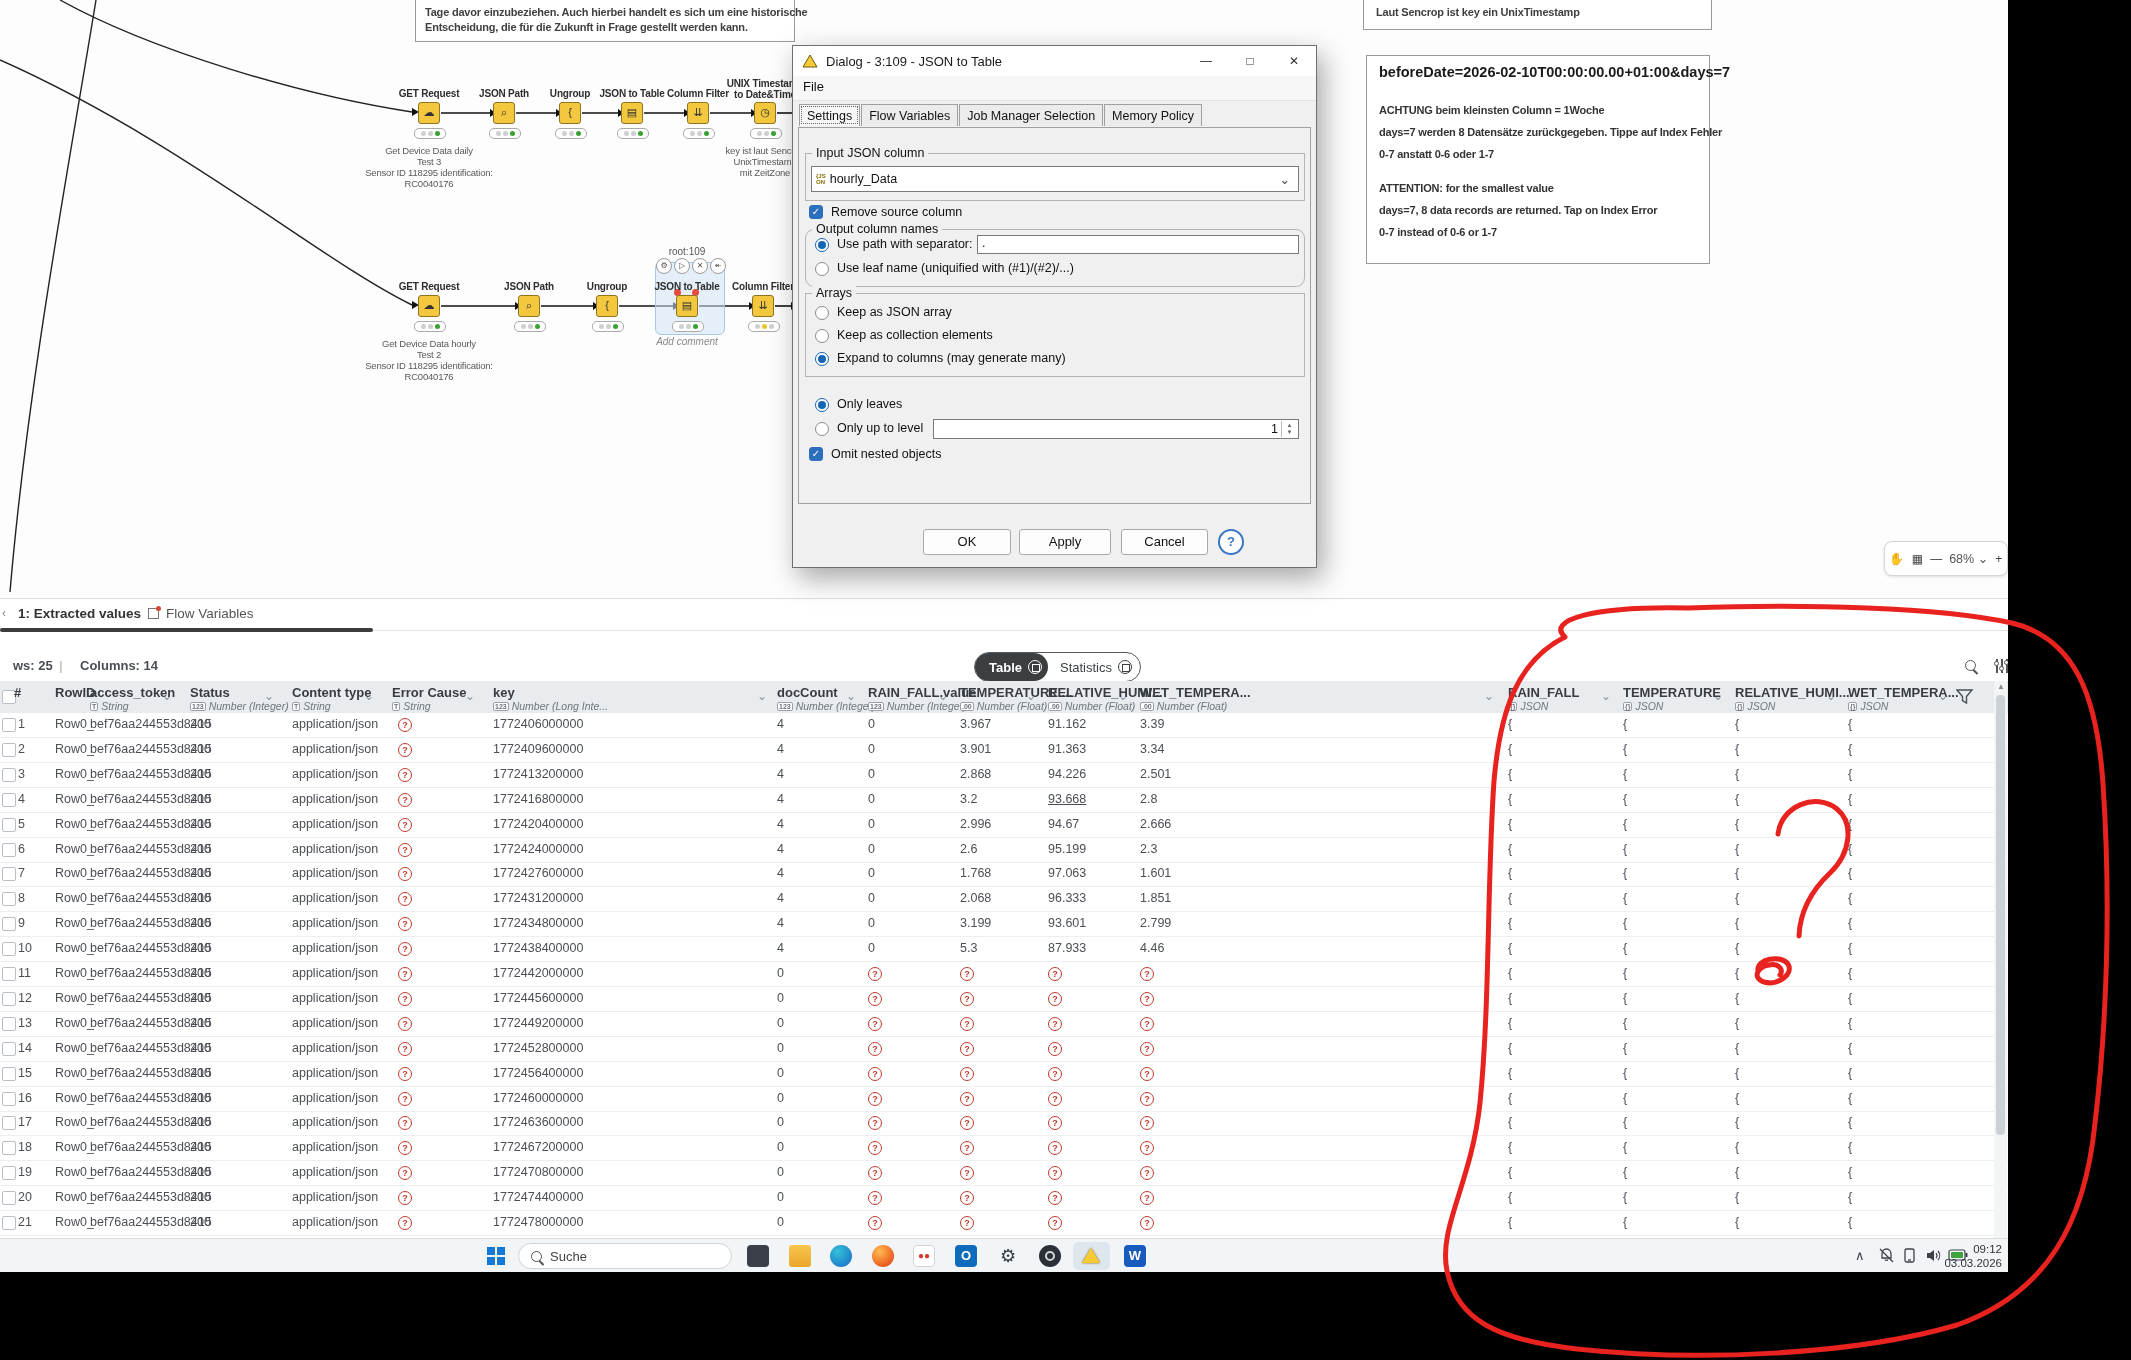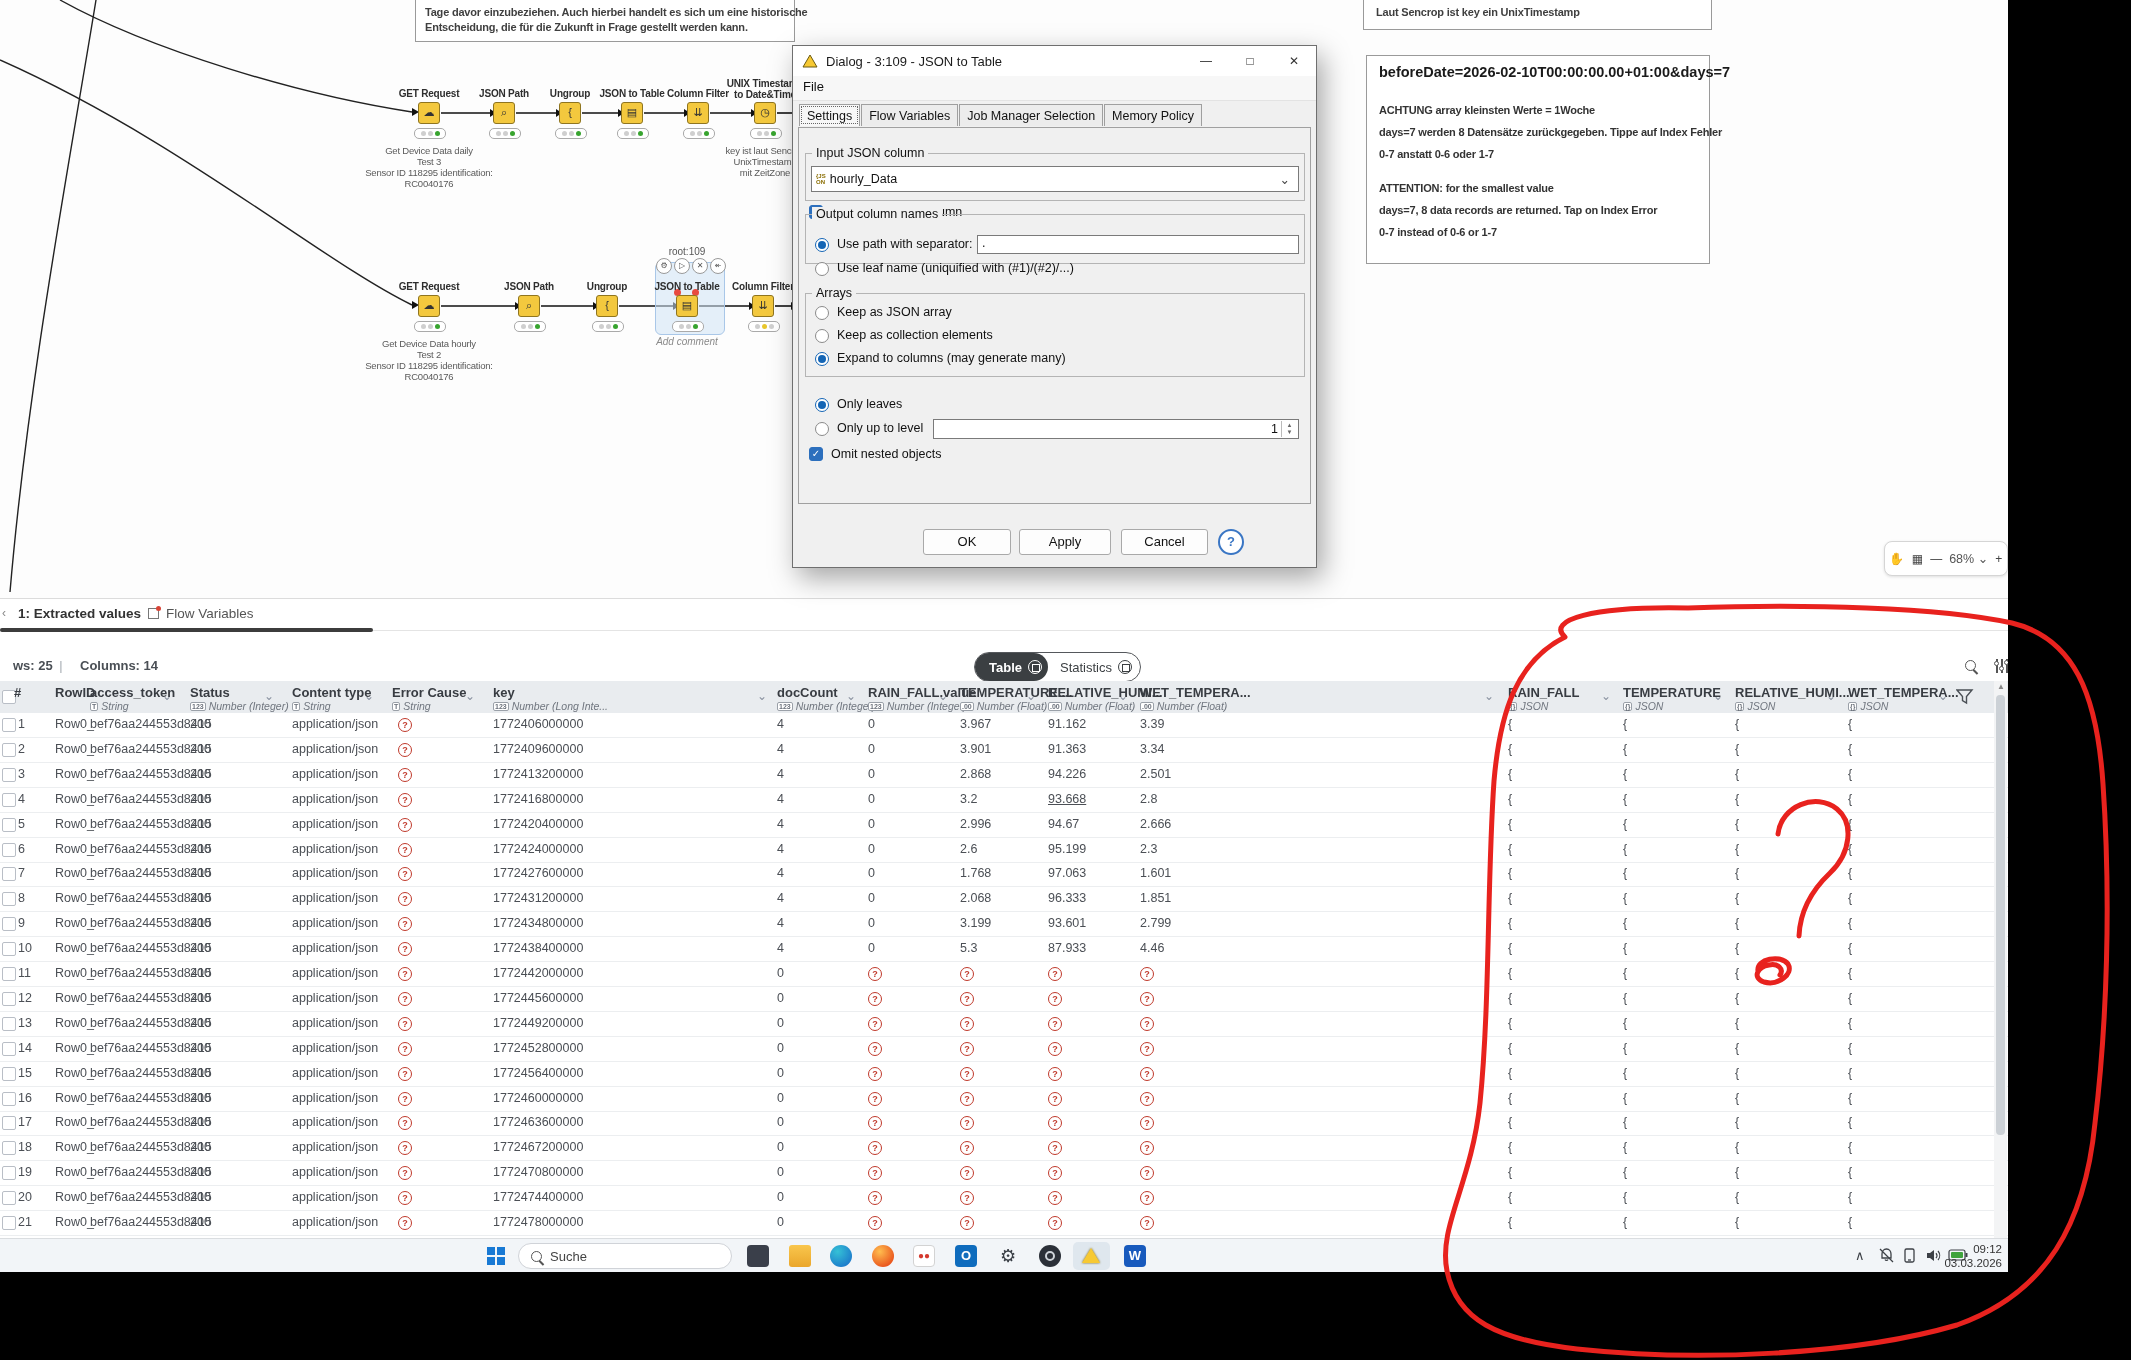--- a/index.html
+++ b/index.html
@@ -299,21 +299,21 @@
         <div class="note-line" style="top:37px;">Tage davor einzubeziehen. Auch hierbei handelt es sich um eine historische</div>
         <div class="note-line" style="top:52px;">Entscheidung, die für die Zukunft in Frage gestellt werden kann.</div>
       </div>
 
       <div class="note" id="note-key" style="left:1363px;top:-18px;width:347px;height:46px;">
         <div class="note-line" style="left:12px;top:23px;">Laut Sencrop ist key ein UnixTimestamp</div>
       </div>
 
       <div class="note" id="note-bd" style="left:1366px;top:55px;width:342px;height:207px;">
         <div class="bd-title">beforeDate=2026-02-10T00:00:00.00+01:00&amp;days=7</div>
-        <div class="bd-line" style="top:48px">ACHTUNG array kleinsten Werte = 1Woche</div>
+        <div class="bd-line" style="top:48px">ACHTUNG beim kleinsten Column = 1Woche</div>
         <div class="bd-line" style="top:70px">days=7 werden 8 Datensätze zurückgegeben. Tippe auf Index Fehler</div>
         <div class="bd-line" style="top:92px">0-7 anstatt 0-6 oder 1-7</div>
         <div class="bd-line" style="top:126px">ATTENTION: for the smallest value</div>
         <div class="bd-line" style="top:148px">days=7, 8 data records are returned. Tap on Index Error</div>
         <div class="bd-line" style="top:170px">0-7 instead of 0-6 or 1-7</div>
       </div>
 
       <div id="zoom-pill">
         <span class="zp-glyph">✋</span>
         <span class="zp-glyph">▦</span>
@@ -350,21 +350,21 @@
       <div class="dfield" id="dlg-combo" style="left:18px;top:120px;width:488px;height:26px;">
         <span id="json-badge">
           <span>{JS</span><br>
           <span>ON</span></span>
         <span>hourly_Data</span>
         <span style="margin-left:auto;margin-right:8px;color:#444;">⌄</span>
       </div>
       <div class="cbx checked" style="left:16px;top:159px;">✓</div>
       <div class="dlbl" style="left:38px;top:159px;">Remove source column</div>
 
-      <div class="gbox" style="top:168px;height:50px;">
+      <div class="gbox" style="top:183px;height:58px;border-radius:9px;">
         <span class="gbox-label">Output column names</span>
       </div>
       <div class="radio sel" style="left:22px;top:192px;"></div>
       <div class="dlbl" style="left:44px;top:191px;">Use path with separator:</div>
       <div class="dfield" style="left:184px;top:189px;width:322px;height:19px;padding-left:4px;">.</div>
       <div class="radio" style="left:22px;top:216px;"></div>
       <div class="dlbl" style="left:44px;top:215px;">Use leaf name (uniquified with (#1)/(#2)/...)</div>
 
       <div class="gbox" style="top:247px;height:84px;">
         <span class="gbox-label">Arrays</span>

